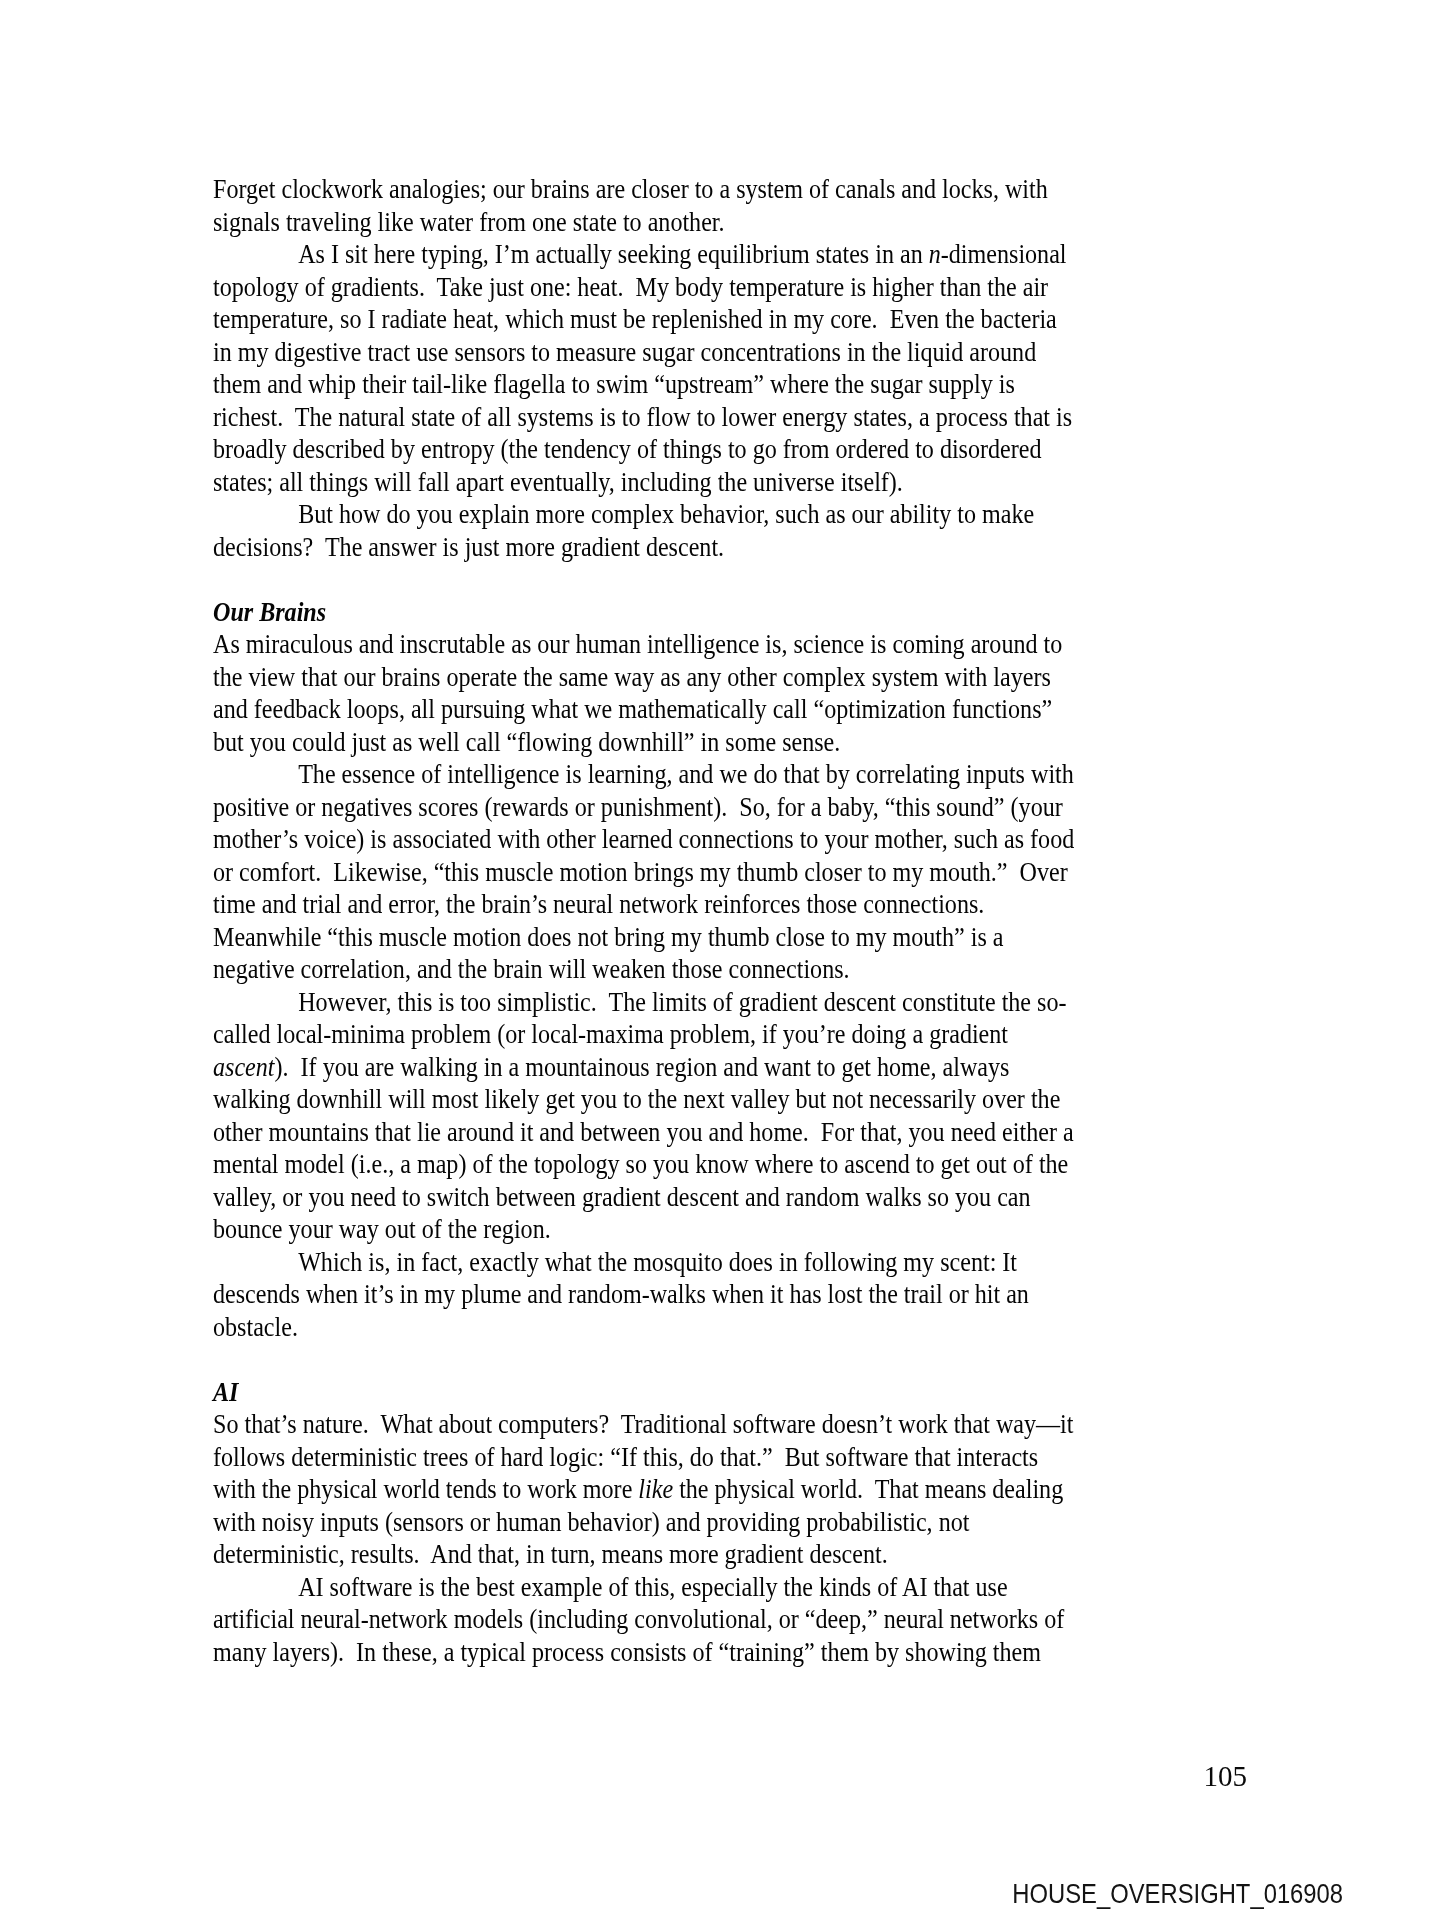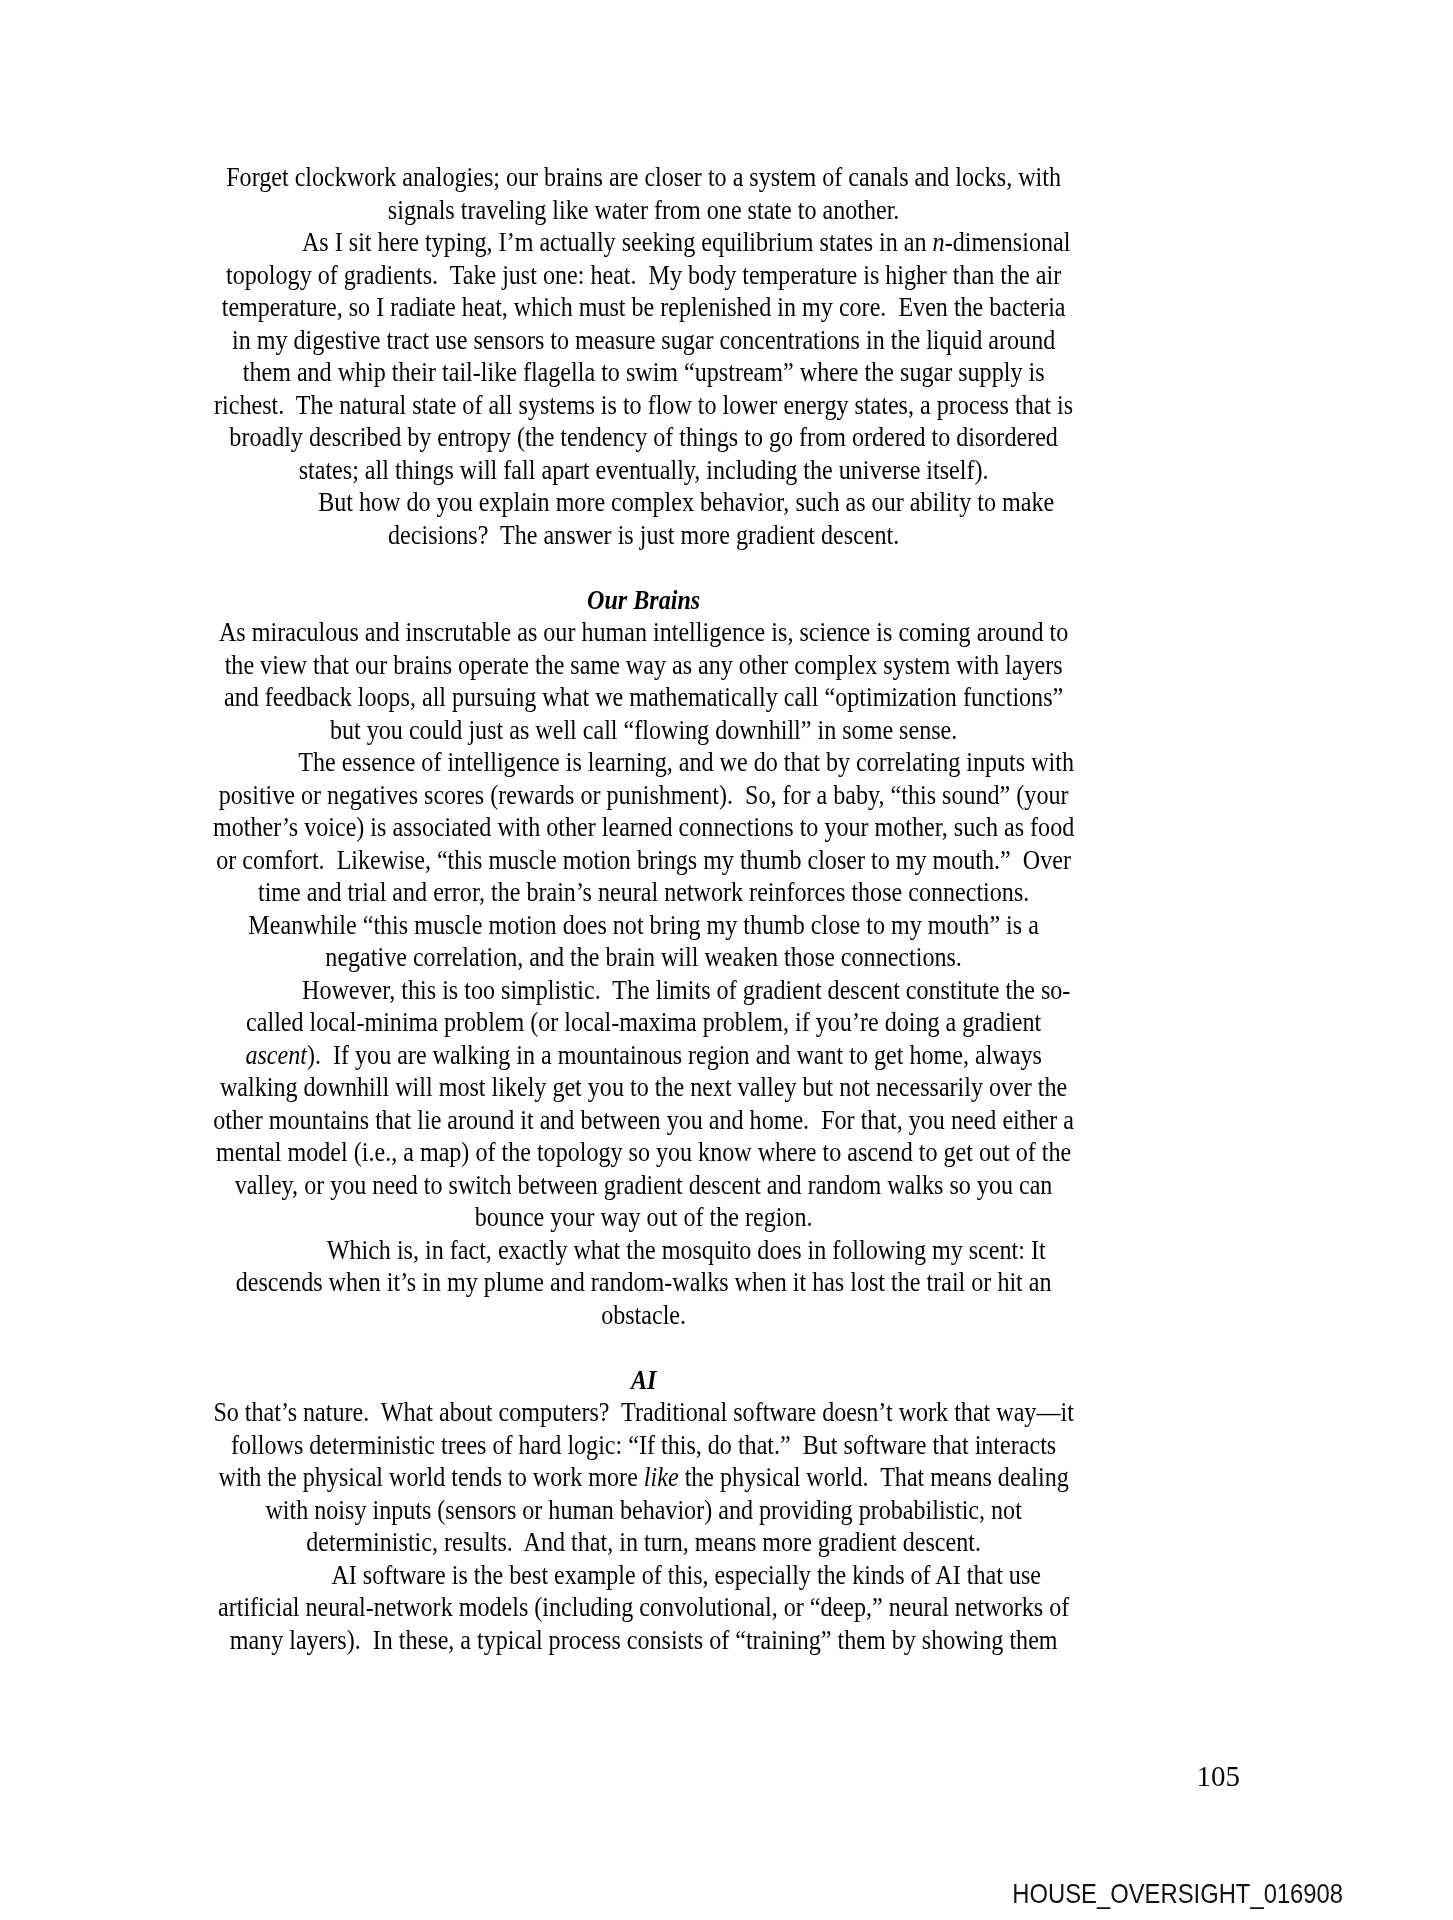--- a/index.html
+++ b/index.html
@@ -12,22 +12,21 @@
     width: 1453px;
     height: 1920px;
     background: #ffffff;
     overflow: hidden;
     font-family: "Liberation Serif", "DejaVu Serif", serif;
     color: #050505;
   }
   .text-block {
     position: absolute;
     left: 213px;
-    top: 161px;
-    text-align: center;
+    top: 173px;
   }
   .line {
     white-space: pre;
     font-size: 28px;
     line-height: 32.5px;
     height: 32.5px;
     transform: scaleX(0.86);
     transform-origin: 0 0;
   }
   .line.indent {
@@ -36,21 +35,21 @@
   .line.heading {
     font-weight: bold;
     font-style: italic;
   }
   .line .it {
     font-style: italic;
   }
   .page-number {
     position: absolute;
     top: 1762px;
-    right: 213px;
+    right: 206px;
     font-size: 29px;
     line-height: 29px;
     font-family: "Liberation Serif", "DejaVu Serif", serif;
     color: #0a0a0a;
   }
   .bates-stamp {
     position: absolute;
     top: 1879px;
     right: 110px;
     font-size: 28px;

